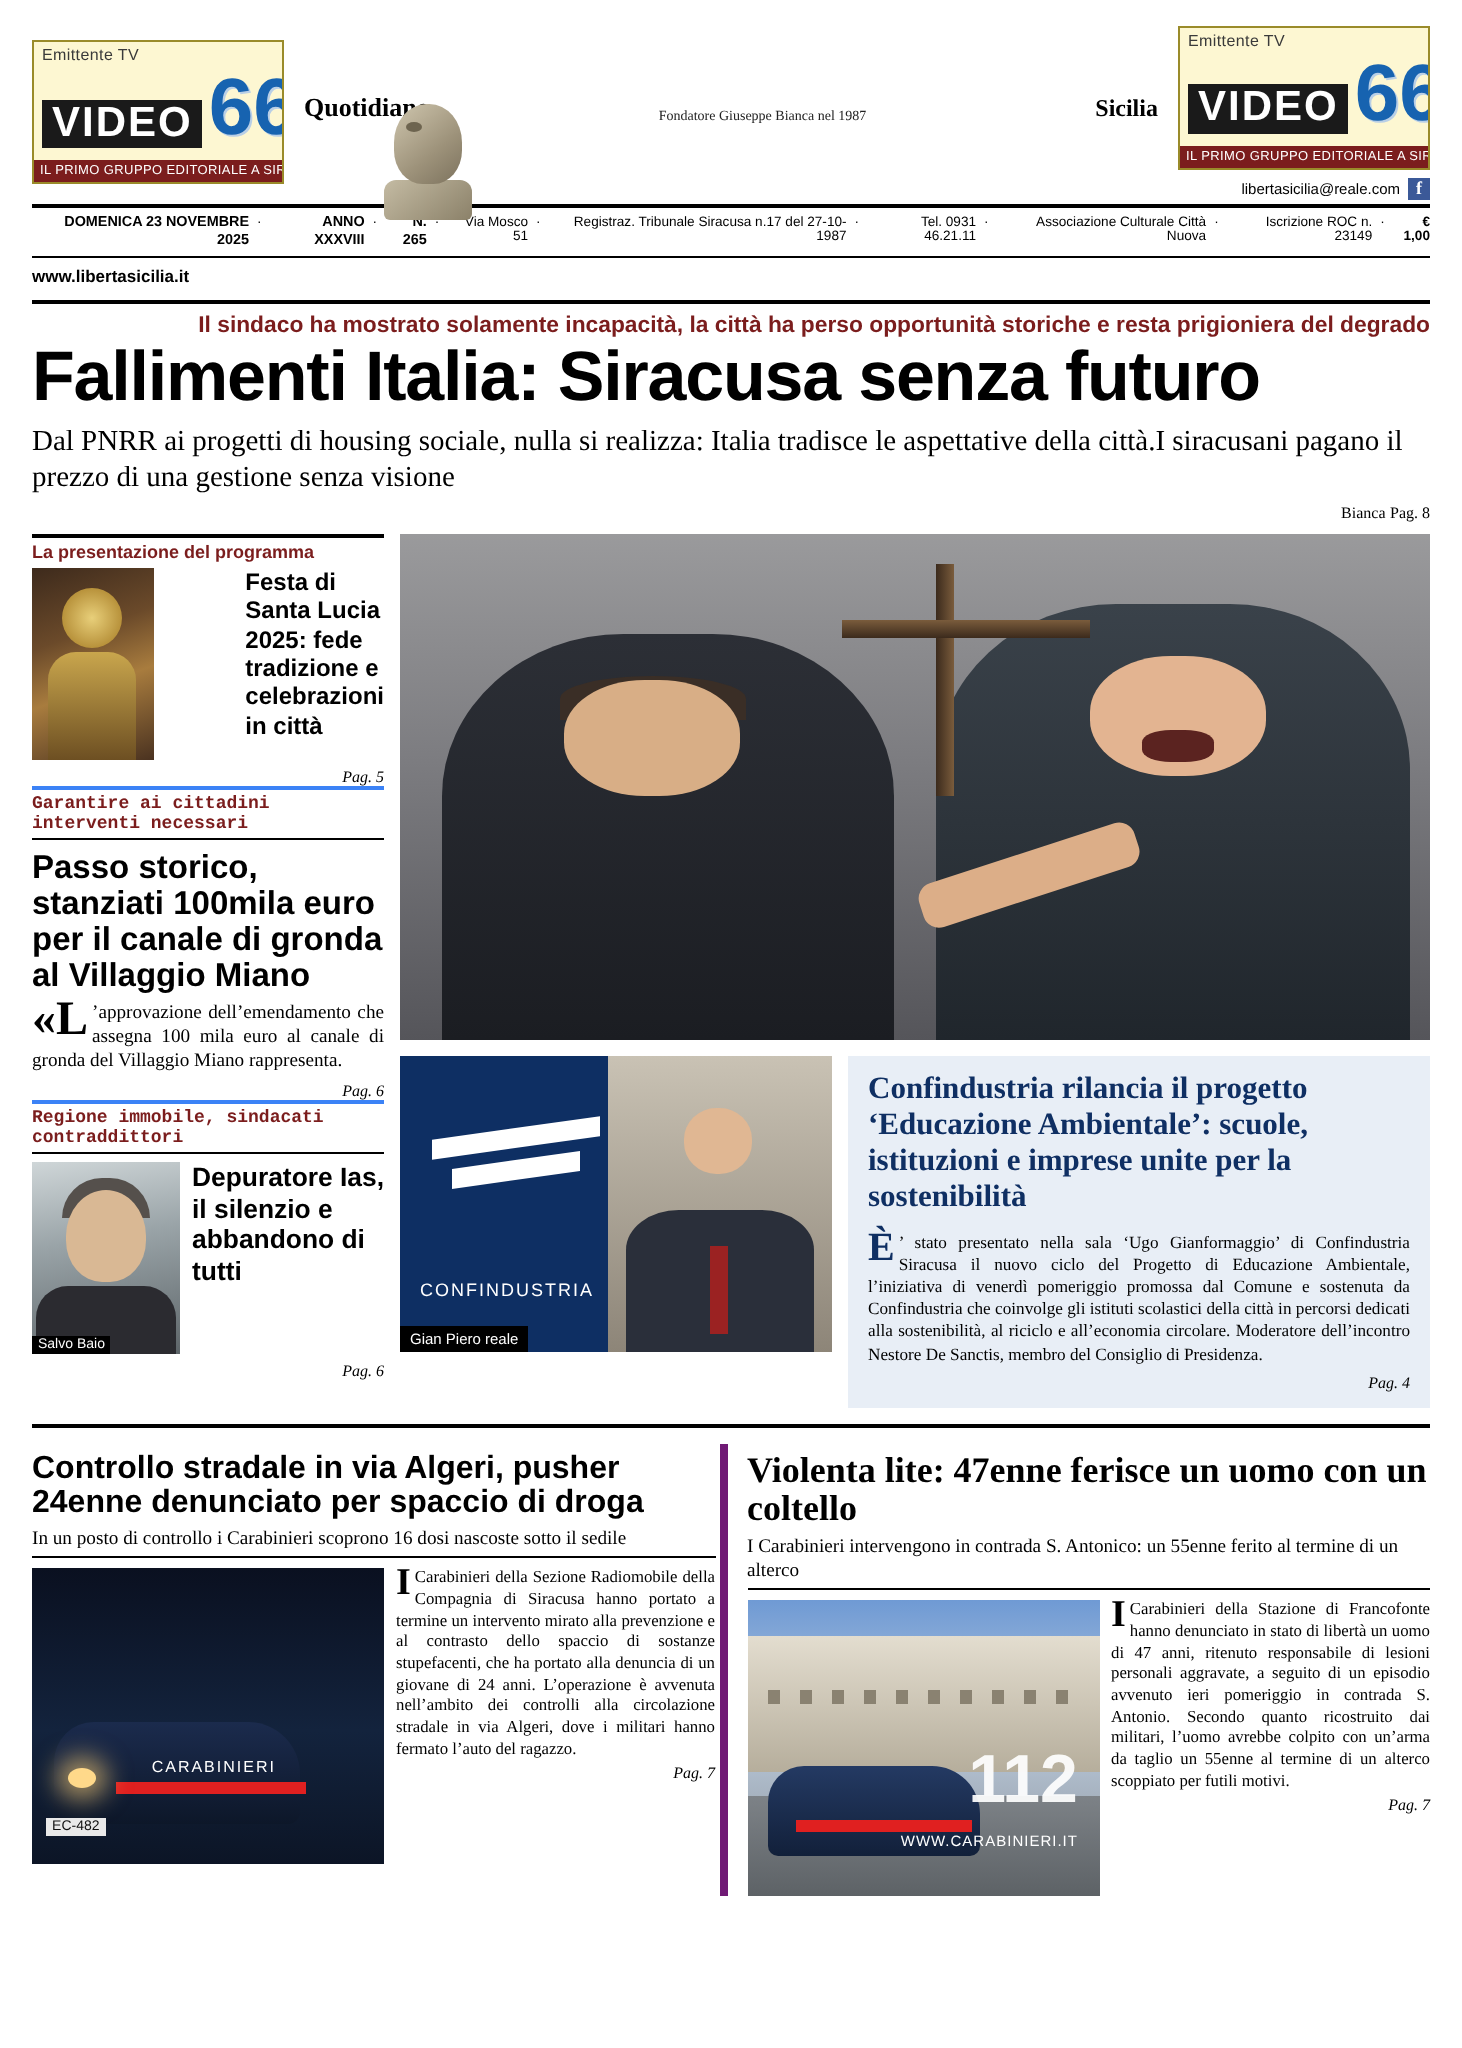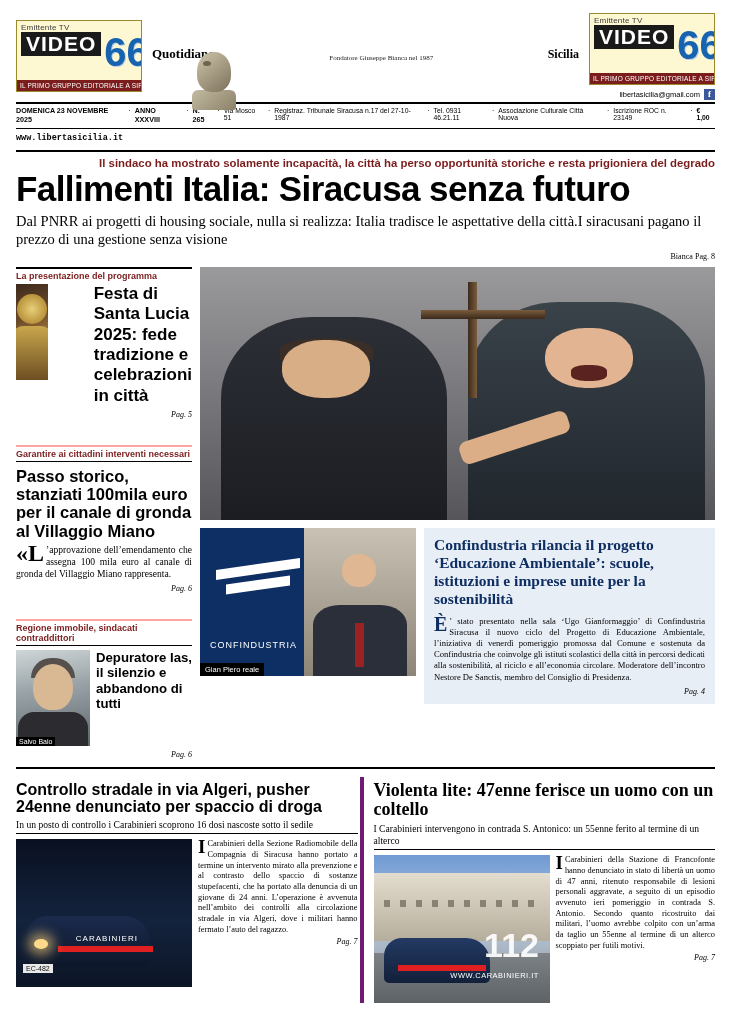--- a/index.html
+++ b/index.html
@@ -15,21 +15,21 @@
   .page { width: 731px; height: 1024px; padding: 14px 16px 8px 16px; position: relative; }
 
   
   .masthead { display: flex; align-items: center; justify-content: space-between; height: 84px; }
   .vlogo {
     width: 126px; height: 72px; border: 1px solid #9a8b2a; background: #fdf7d2;
     display: flex; flex-direction: column; position: relative; overflow: hidden;
   }
   .vlogo .vtop { font-family: "Liberation Sans", sans-serif; font-size: 8px; letter-spacing: .2px;
     padding: 2px 4px 0 4px; color: #3a3a3a; }
-  .vlogo .vmid { display: flex; align-items: flex-start; padding: 0 4px; height: 42px; }
+  .vlogo .vmid { display: flex; align-items: flex-end; padding: 0 4px; height: 42px; }
   .vlogo .vbox {
     background: #1a1a1a; color: #fff; font-family: "Liberation Sans", sans-serif; font-weight: bold;
     font-size: 21px; letter-spacing: 1px; padding: 1px 5px; line-height: 1.05;
   }
   .vlogo .v66 { font-family: "Liberation Sans", sans-serif; font-weight: bold; font-size: 40px;
     color: #1763b0; margin-left: 3px; line-height: 1; text-shadow: 1px 1px 0 #b9cfe6; }
   .vlogo .vbot { background: #7b1d1d; color: #fff; font-family: "Liberation Sans", sans-serif;
     font-size: 6.5px; letter-spacing: .2px; padding: 2px 3px; margin-top: auto; white-space: nowrap; }
 
   .title-wrap { flex: 1; text-align: center; position: relative; padding: 0 6px; }
@@ -57,24 +57,24 @@
   }
   .mail-row { display: flex; align-items: center; gap: 4px; font-family: "Liberation Sans", sans-serif;
     font-size: 7.5px; margin-top: 4px; }
   .fb { width: 11px; height: 11px; background: #3b5998; color: #fff; font-family: "Liberation Serif", serif;
     font-weight: bold; font-size: 9px; text-align: center; line-height: 11px; }
 
   
   .rule-thick { border-top: 2px solid #000; margin: 4px 0 0 0; }
   .rule-thin { border-top: 1px solid #000; margin: 2px 0; }
   .dateline { display: flex; align-items: baseline; font-family: "Liberation Sans", sans-serif;
-    font-size: 6.8px; padding: 2px 0; gap: 4px; }
+    font-size: 6.8px; padding: 2px 0; gap: 4px; text-align: right; }
   .dateline .bold { font-weight: bold; font-size: 7.2px; }
   .dateline .price { font-weight: bold; }
-  .siteline { font-family: Liberation Mono, monospace; font-weight: bold; font-size: 8.5px;
+  .siteline { font-family: Liberation Sans, sans-serif; font-weight: bold; font-size: 8.5px;
     padding: 2px 0 3px 0; }
 
   
   .kicker { font-family: "Liberation Sans", sans-serif; font-weight: bold; font-size: 11.4px;
     color: #7b1d1d; margin: 5px 0 2px 0; text-align: right; }
   .headline { font-family: "Liberation Sans", sans-serif; font-weight: bold; font-size: 35px;
     letter-spacing: -.6px; line-height: 1.04; margin: 2px 0 6px 0; }
   .standfirst { font-family: "Liberation Serif", serif; font-size: 14.5px; line-height: 1.22; }
   .byline { text-align: right; font-size: 9px; font-weight: bold; margin-top: 2px; }
   .byline span { font-weight: normal; font-size: 8px; }
@@ -90,27 +90,27 @@
 
   .festa { display: flex; gap: 6px; }
   .santa-photo { width: 62px; height: 96px; background:
       linear-gradient(160deg,#3d2a1c 0%, #6b4a2a 35%, #a87c3e 60%, #4a3220 100%);
       position: relative; overflow: hidden; }
   .santa-photo .halo { position:absolute; left:50%; top:10px; transform:translateX(-50%);
       width:30px; height:30px; border-radius:50%; background: radial-gradient(circle,#e8cf7a 0%,#b8923b 70%,#5a4220 100%); }
   .santa-photo .body { position:absolute; left:50%; bottom:0; transform:translateX(-50%);
       width:44px; height:54px; background: linear-gradient(180deg,#c9a64d,#6d4f22); border-radius: 14px 14px 0 0; }
   .festa-text { flex: 1; font-family: "Liberation Sans", sans-serif; font-weight: bold;
-    font-size: 17px; line-height: 1.2; margin-left: 40px; }
+    font-size: 12px; line-height: 1.2; margin-left: 40px; }
   .pagref { text-align: right; font-size: 8px; font-style: italic; margin-top: 4px; }
 
   .box-label {
-    display: inline-block; border-top: 2px solid #fca5a5; border-bottom: 1px solid #000;
-    font-family: Liberation Sans, sans-serif; font-weight: bold; font-size: 9px;
-    color: #7b1d1d; padding: 2px 0; width: 100%; margin-top: 26px;
+    display: inline-block; border-top: 2px solid #3b82f6; border-bottom: 1px solid #000;
+    font-family: Liberation Mono, monospace; font-weight: bold; font-size: 9px;
+    color: #7b1d1d; padding: 2px 0; width: 100%; margin-top: 0;
   }
   .mid-head { font-family: "Liberation Sans", sans-serif; font-weight: bold; font-size: 16.5px;
     line-height: 1.1; margin: 5px 0 4px 0; }
   .dropcap-para { font-size: 9.6px; line-height: 1.25; text-align: justify; }
   .dropcap-para .dq { float: left; font-size: 24px; line-height: .82; font-weight: bold; padding-right: 2px; }
 
   .depur { display: flex; gap: 6px; margin-top: 4px; }
   .salvo-photo { width: 74px; height: 96px; background:
      linear-gradient(170deg,#cfd6d8 0%, #9aa4a8 40%, #5d6569 100%); position: relative; overflow: hidden; }
   .salvo-photo .face { position:absolute; left:50%; top:14px; transform:translateX(-50%);
@@ -247,21 +247,21 @@
     <div class="contact">
       <div class="vlogo">
         <div class="vtop">Emittente TV</div>
         <div class="vmid">
           <div class="vbox">VIDEO</div>
           <div class="v66">66</div>
         </div>
         <div class="vbot">IL PRIMO GRUPPO EDITORIALE A SIRACUSA</div>
       </div>
       <div class="mail-row">
-        <span>libertasicilia@gmail.com</span>
+        <span>libertasicilia@reale.com</span>
         <span class="fb">f</span>
       </div>
     </div>
   </div>
 
   <div class="rule-thick"></div>
 
   <div class="dateline">
     <span class="bold">DOMENICA 23 NOVEMBRE 2025</span>
     <span>·</span>

